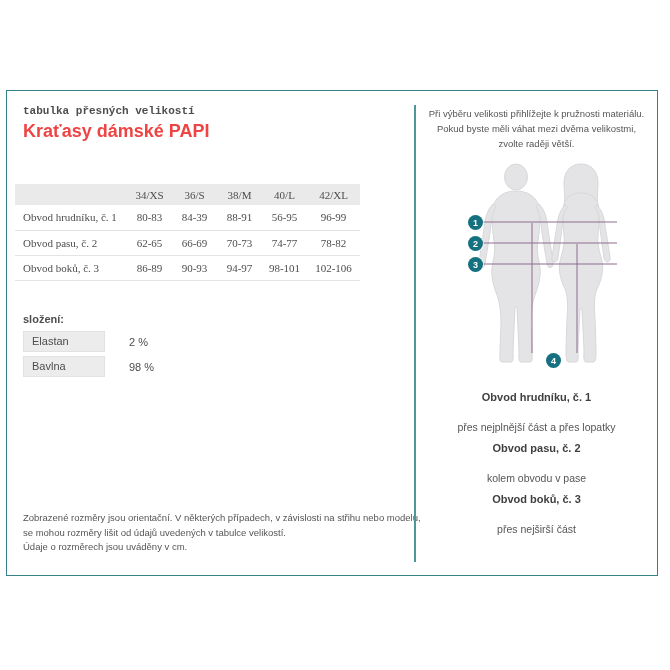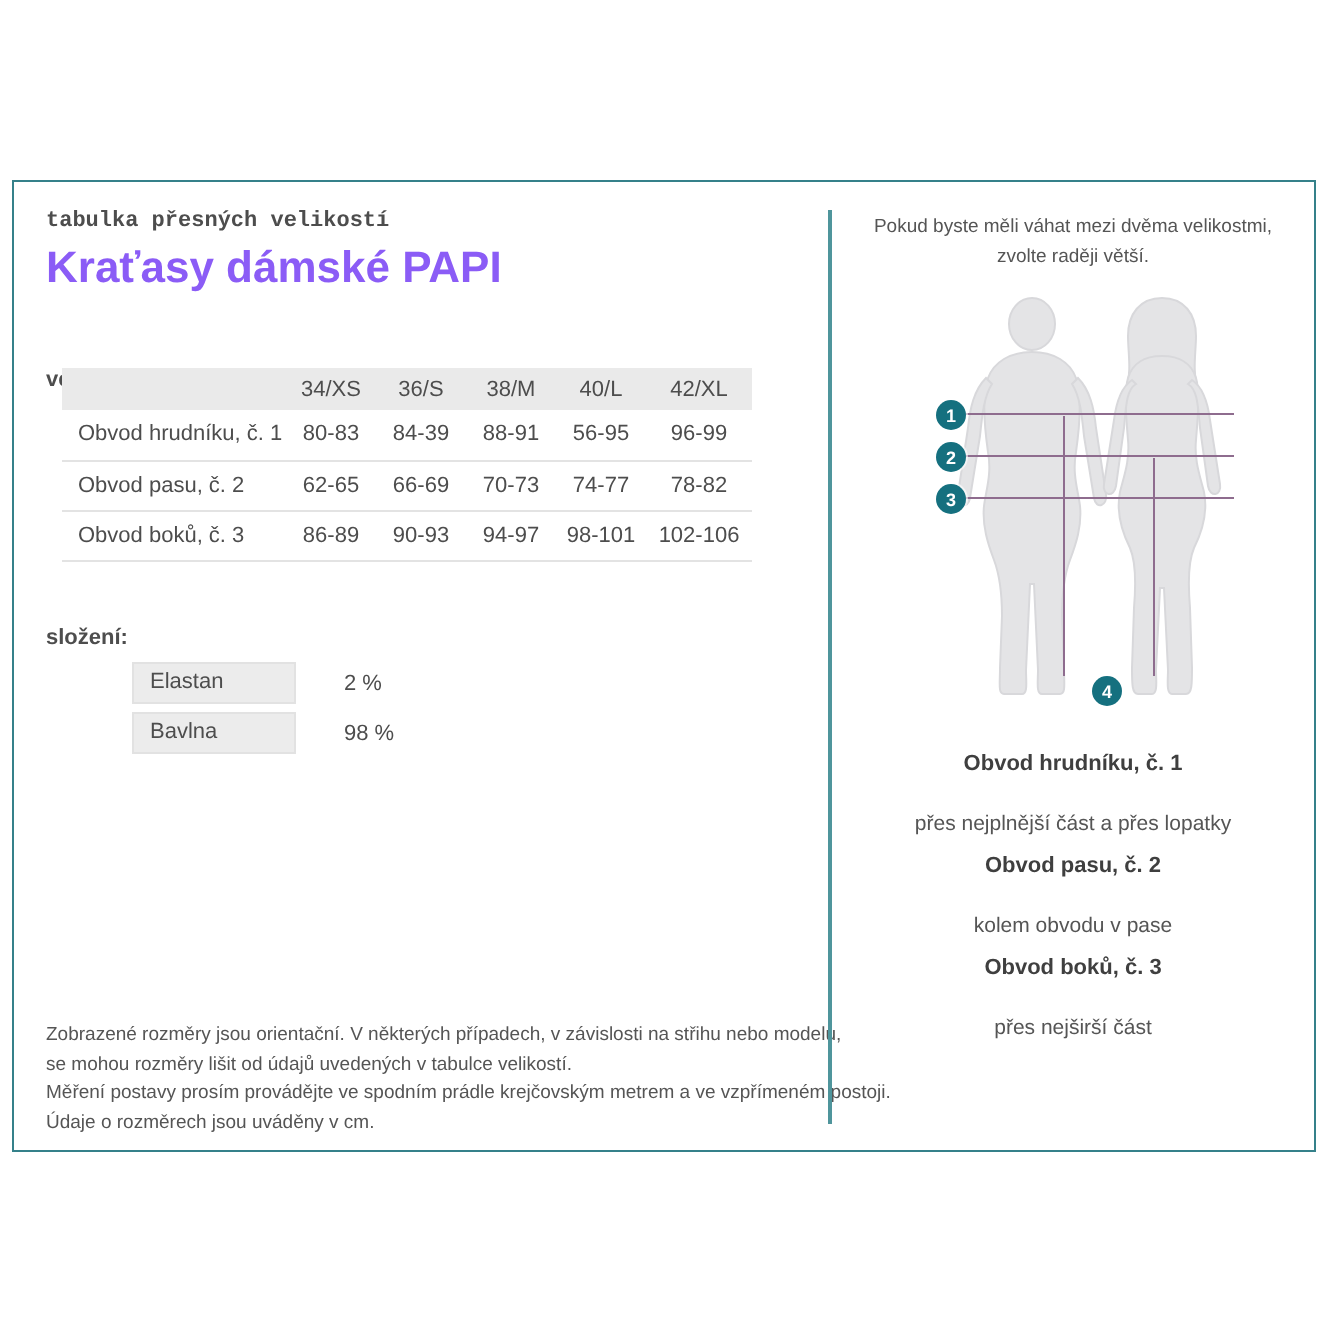--- a/index.html
+++ b/index.html
@@ -5,31 +5,31 @@
   html,body{margin:0;padding:0;background:#fff;}
   .page{position:relative;width:670px;height:670px;background:#ffffff;overflow:hidden;
         font-family:"Liberation Sans",sans-serif;color:#4d4d4d;}
   .panel{position:absolute;left:6px;top:90px;width:650px;height:484px;
          border:1px solid #35818a;background:#fff;}
   .divider{position:absolute;left:407px;top:14px;bottom:13px;width:2px;background:#4f959c;}
 
   
   .left{position:absolute;left:0;top:0;width:407px;height:100%;}
   .subtitle{position:absolute;left:16px;top:14px;font-size:11px;font-weight:bold;color:#4d4d4d;font-family:Liberation Mono, monospace;}
-  .title{position:absolute;left:16px;top:30px;font-size:22px;font-weight:bold;color:#8b5cf6;}
+  .title{position:absolute;left:16px;top:30px;font-size:18px;font-weight:bold;color:#ef4444;}
   .sizes-label{position:absolute;left:16px;top:66px;font-size:11px;font-weight:bold;margin-top:27px;}
-  table.sizes{position:absolute;left:24px;top:93px;border-collapse:collapse;table-layout:fixed;
-              width:345px;font-size:11px;color:#4d4d4d;}
+  table.sizes{position:absolute;left:8px;top:93px;border-collapse:collapse;table-layout:fixed;
+              width:345px;font-size:11px;color:#4d4d4d;font-family:Liberation Serif, serif;}
   table.sizes thead tr{background:#eaeaea;height:21px;}
   table.sizes th{font-weight:normal;text-align:center;padding:0;}
   table.sizes tbody tr{height:25px;border-bottom:1px solid #e3e3e3;}
   td.rowlabel{text-align:left;padding-left:8px;}
   td.val,th.val{text-align:center;}
   .comp-label{position:absolute;left:16px;top:222px;font-size:11px;font-weight:bold;text-align:right;}
-  .comp-rows{position:absolute;left:16px;top:240px;width:360px;margin-left:43px;}
+  .comp-rows{position:absolute;left:16px;top:240px;width:360px;}
   .comp-row{display:flex;align-items:center;margin-bottom:4px;}
   .comp-name{width:72px;background:#ececec;border:1px solid #e2e2e2;padding:3px 0 3px 8px;
              font-size:11px;height:13px;line-height:13px;}
   .comp-value{margin-left:24px;font-size:11px;}
   .notes{position:absolute;left:16px;top:420px;font-size:9.5px;color:#555;line-height:14.5px;
          white-space:nowrap;}
 
   
   .right{position:absolute;left:409px;top:0;right:0;bottom:0;}
   .advice{margin-top:15px;text-align:center;font-size:9.5px;color:#555;line-height:15px;
@@ -109,29 +109,29 @@
         </div>
         <div class="comp-row">
           <div class="comp-name">Bavlna</div>
           <div class="comp-value">98 %</div>
         </div>
       </div>
 
       <div class="notes">
         <div>Zobrazené rozměry jsou orientační. V některých případech, v závislosti na střihu nebo modelu,</div>
         <div>se mohou rozměry lišit od údajů uvedených v tabulce velikostí.</div>
-        <div>Měření postavy prosím provádějte ve spodním prádle krejčovským metrem a ve vzpřímeném postoji.</div>
         <div>Údaje o rozměrech jsou uváděny v cm.</div>
       </div>
     </div>
 
     <div class="divider"></div>
 
     <div class="right">
       <div class="advice">
+        <div>Při výběru velikosti přihlížejte k pružnosti materiálu.</div>
         <div>Pokud byste měli váhat mezi dvěma velikostmi,</div>
         <div>zvolte raději větší.</div>
       </div>
 
       <div class="diagram">
         <svg width="248" height="225" viewBox="0 0 248 225">
 
           <g fill="#e4e4e6" stroke="#d8d8db" stroke-width="1">
             <ellipse cx="100" cy="20" rx="11.5" ry="13"></ellipse>
             <path d="M100,34 C89,34 81,39 78,47 C75,56 76,70 78,84 C80,95 77,103 76,111

